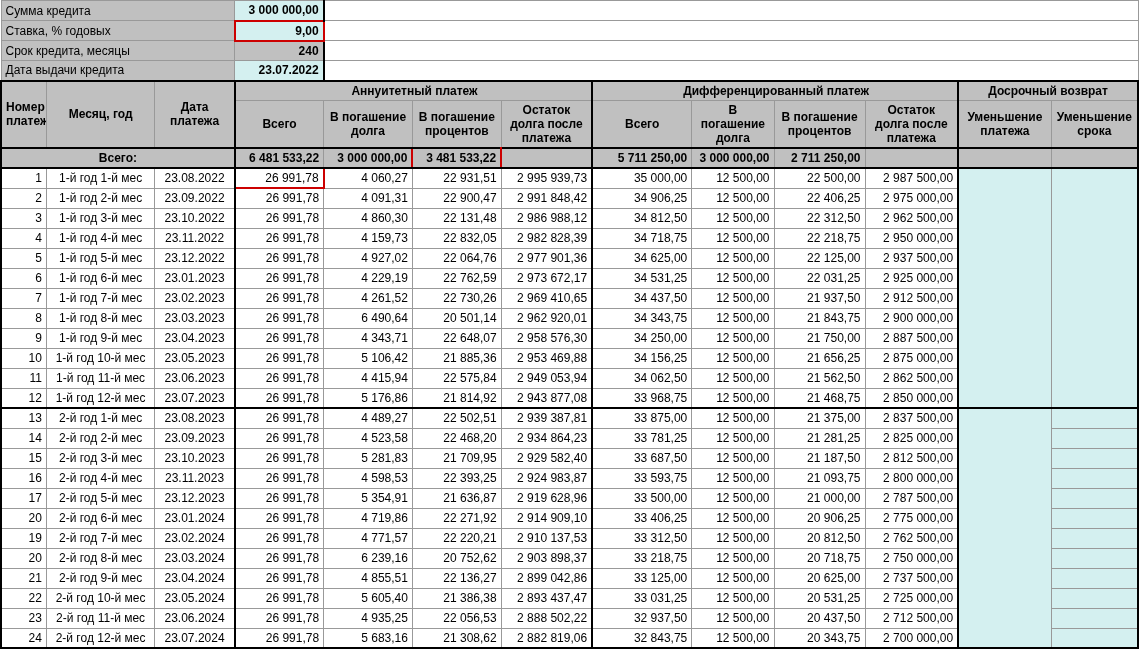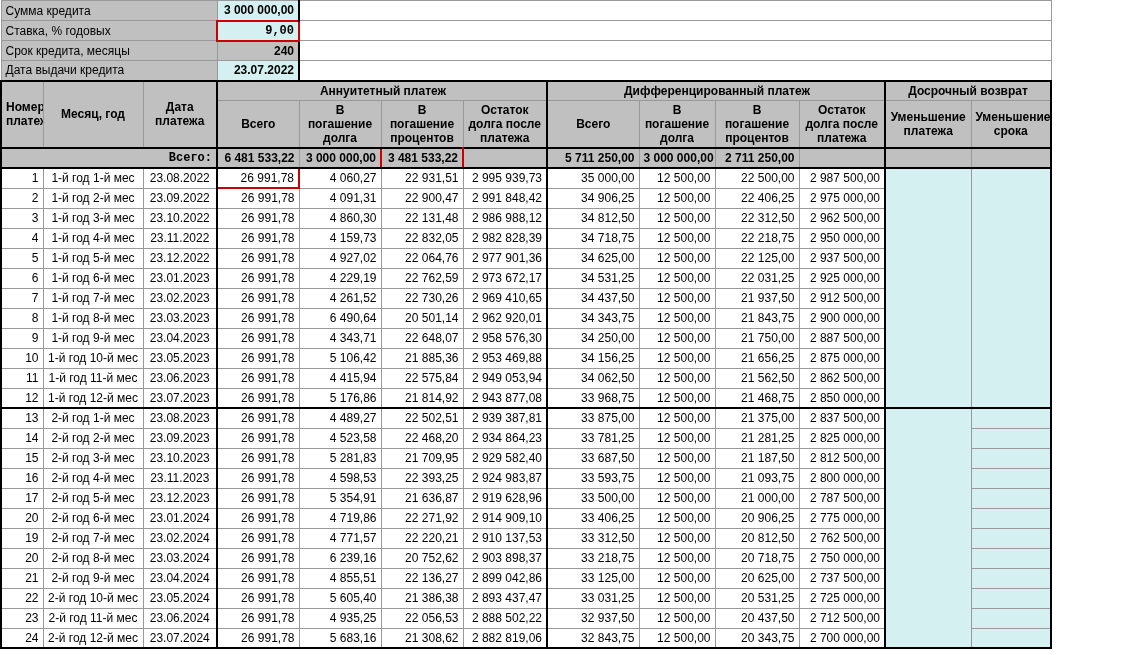--- a/index.html
+++ b/index.html
@@ -4,50 +4,50 @@
 <style>
   * { box-sizing: border-box; }
   body {
     margin: 0;
     font-family: Arial, sans-serif;
     font-size: 12px;
     background: #fff;
     color: #000;
   }
   .sheet {
-    width: 970px;
+    width: 1139px;
   }
   table {
     border-collapse: collapse;
     width: 100%;
     table-layout: fixed;
   }
   td, th {
     border: 1px solid #999;
     padding: 2px 4px;
     height: 20px;
     overflow: hidden;
     white-space: nowrap;
     text-overflow: clip;
   }
   .param-row td { background: #c0c0c0; }
   .param-val {
     background: #d4f0f0 !important;
     text-align: right;
     font-weight: bold;
   }
-  .param-val.hl { border: 2px solid #c00 !important; font-family: Liberation Mono, monospace; }
+  .param-val.hl { border: 2px solid #c00 !important; }
   .hdr td, .hdr th {
     background: #c0c0c0;
     text-align: center;
     font-weight: bold;
   }
   .hdr .bold { font-weight: bold; padding-left: 6px; }
   .tot td { background: #c0c0c0; font-weight: bold; }
-  .tot .lbl { text-align: right; font-family: Liberation Mono, monospace; }
+  .tot .lbl { text-align: center; }
   .num { text-align: right; }
   .idx { text-align: right; background: #fff; }
   .mon { text-align: center; }
   .dat { text-align: center; }
   .cyan { background: #d4f0f0; }
   .red-box { border: 2px solid #c00 !important; text-align: right; }
   .thick-r { border-right: 2px solid #000 !important; }
   .thick-l { border-left: 2px solid #000 !important; }
   .thick-t { border-top: 2px solid #000 !important; }
   .thick-b { border-bottom: 2px solid #000 !important; }

